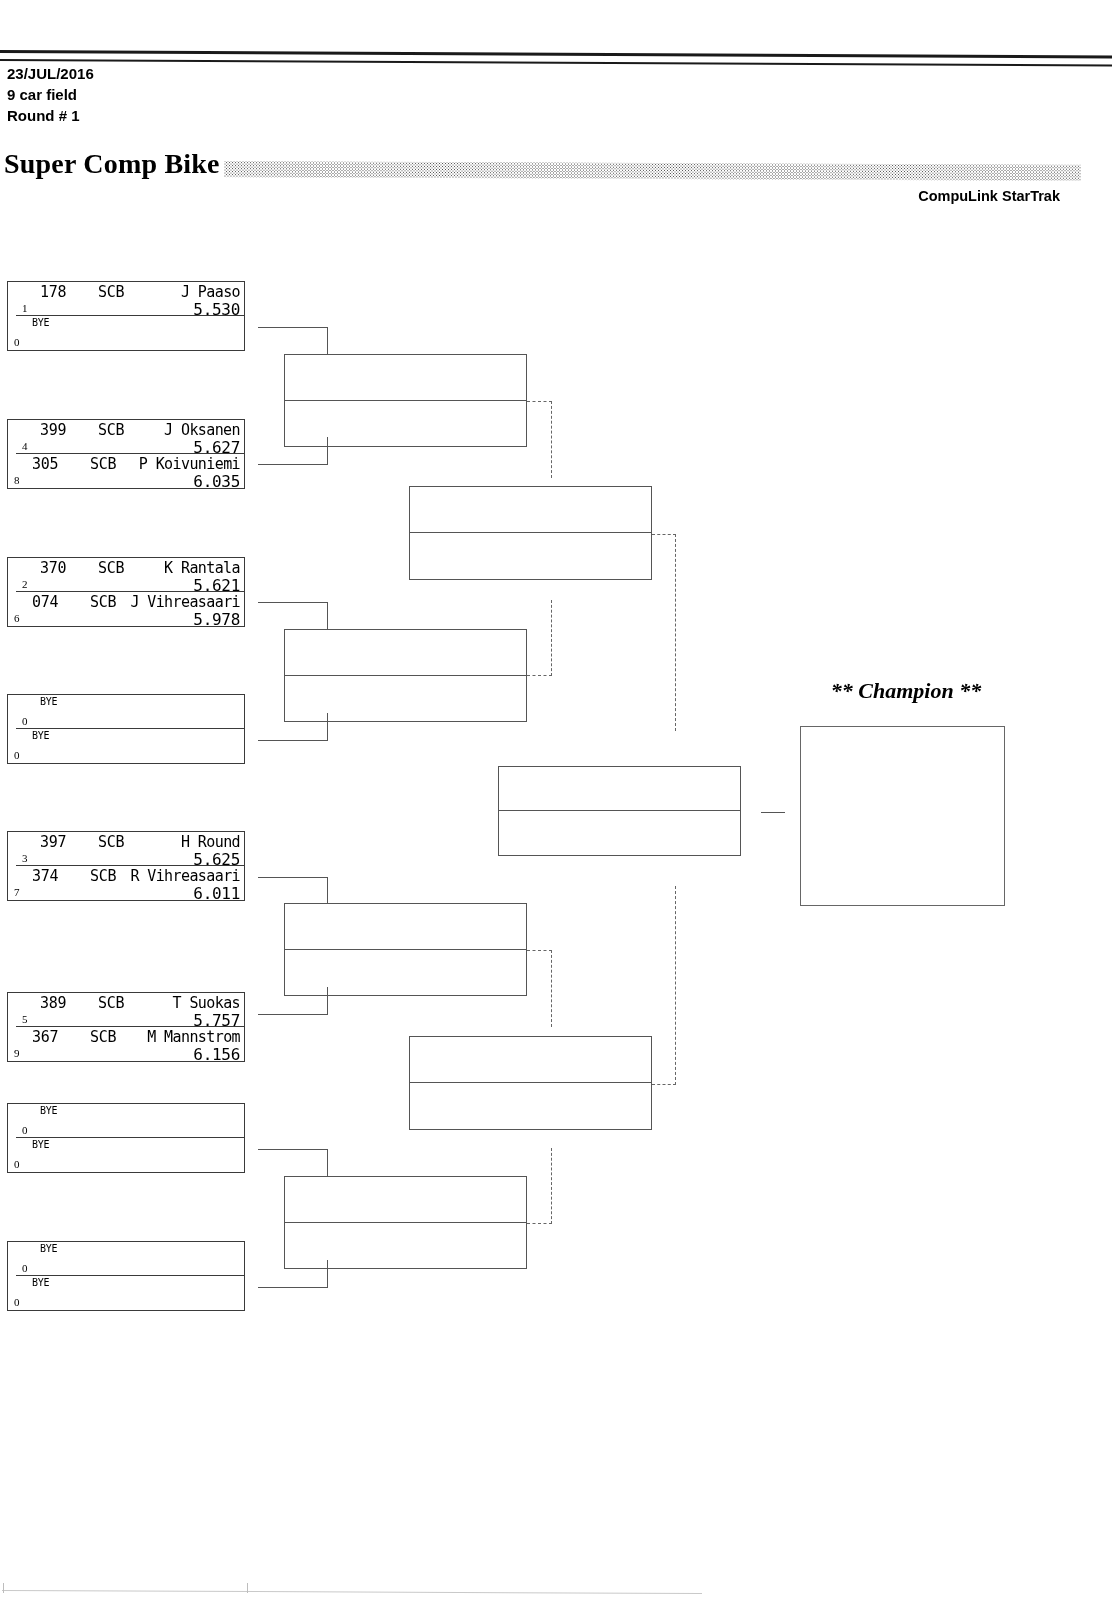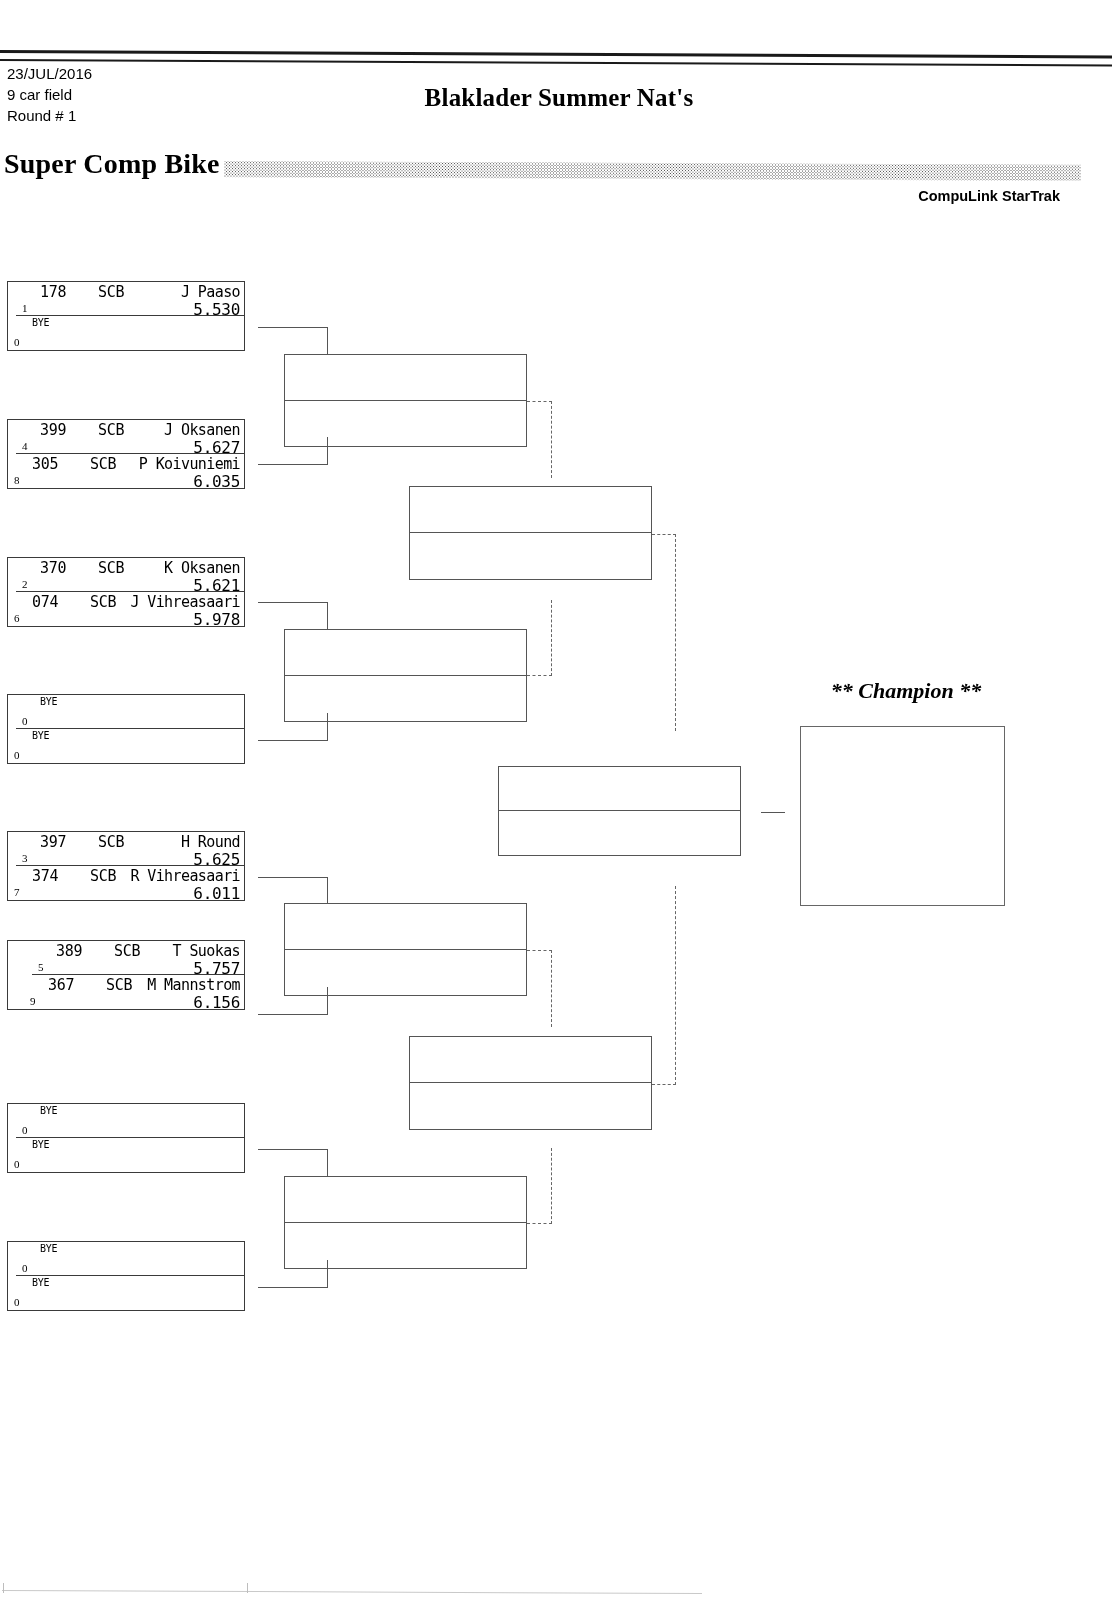--- a/index.html
+++ b/index.html
@@ -11,21 +11,21 @@
   }
   .page{position:absolute;left:0;top:0;width:1118px;height:1600px;}
 
   
   .rule{position:absolute;left:0;width:1112px;background:#1a1a1a;}
   .rule.r1{top:50px;height:3px;transform:rotate(0.28deg);transform-origin:left center;}
   .rule.r2{top:59px;height:2px;transform:rotate(0.28deg);transform-origin:left center;}
 
   
   .meta{position:absolute;left:7px;top:63px;font-size:15px;line-height:21px;
-        font-family:"Liberation Sans",sans-serif;font-weight:400;letter-spacing:0px;}
+        font-family:"Liberation Sans",sans-serif;font-weight:700;letter-spacing:0px;}
   .meta div{white-space:nowrap;}
 
   .event-title{position:absolute;left:0;top:84px;width:1118px;text-align:center;
         font-family:"Liberation Serif",serif;font-weight:bold;font-size:25px;
         letter-spacing:.2px;}
 
   .class-title{position:absolute;left:4px;top:148px;
         font-family:"Liberation Serif",serif;font-weight:bold;font-size:28px;
         letter-spacing:.2px;z-index:3;background:#fff;padding-right:4px;}
 
@@ -87,21 +87,20 @@
 
   <div class="rule r1"></div>
   <div class="rule r2"></div>
 
   <div class="meta">
     <div>23/JUL/2016</div>
     <div>9 car field</div>
     <div>Round # 1</div>
   </div>
 
-  <div class="event-title">Blaklader Summer Nat's</div>
 
   <div class="class-title">Super Comp Bike</div>
   <div class="dotband"></div>
 
   <div class="vendor">CompuLink StarTrak</div>
 
   <div class="pair" style="top:281px;">
     <div class="slot top">
       <span class="car">178</span>
       <span class="cls">SCB</span>
@@ -131,21 +130,21 @@
       <span class="nm">P Koivuniemi</span>
       <span class="et">6.035</span>
       <span class="ln">8</span>
     </div>
   </div>
 
   <div class="pair" style="top:557px;">
     <div class="slot top">
       <span class="car">370</span>
       <span class="cls">SCB</span>
-      <span class="nm">K Oksanen</span>
+      <span class="nm">K Rantala</span>
       <span class="et">5.621</span>
       <span class="ln">2</span>
     </div>
     <div class="slot">
       <span class="car">074</span>
       <span class="cls">SCB</span>
       <span class="nm">J Vihreasaari</span>
       <span class="et">5.978</span>
       <span class="ln">6</span>
     </div>
@@ -172,21 +171,21 @@
     </div>
     <div class="slot">
       <span class="car">374</span>
       <span class="cls">SCB</span>
       <span class="nm">R Vihreasaari</span>
       <span class="et">6.011</span>
       <span class="ln">7</span>
     </div>
   </div>
 
-  <div class="pair" style="top:940px;padding-left:16px;">
+  <div class="pair" style="top:992px;">
     <div class="slot top">
       <span class="car">389</span>
       <span class="cls">SCB</span>
       <span class="nm">T Suokas</span>
       <span class="et">5.757</span>
       <span class="ln">5</span>
     </div>
     <div class="slot">
       <span class="car">367</span>
       <span class="cls">SCB</span>

